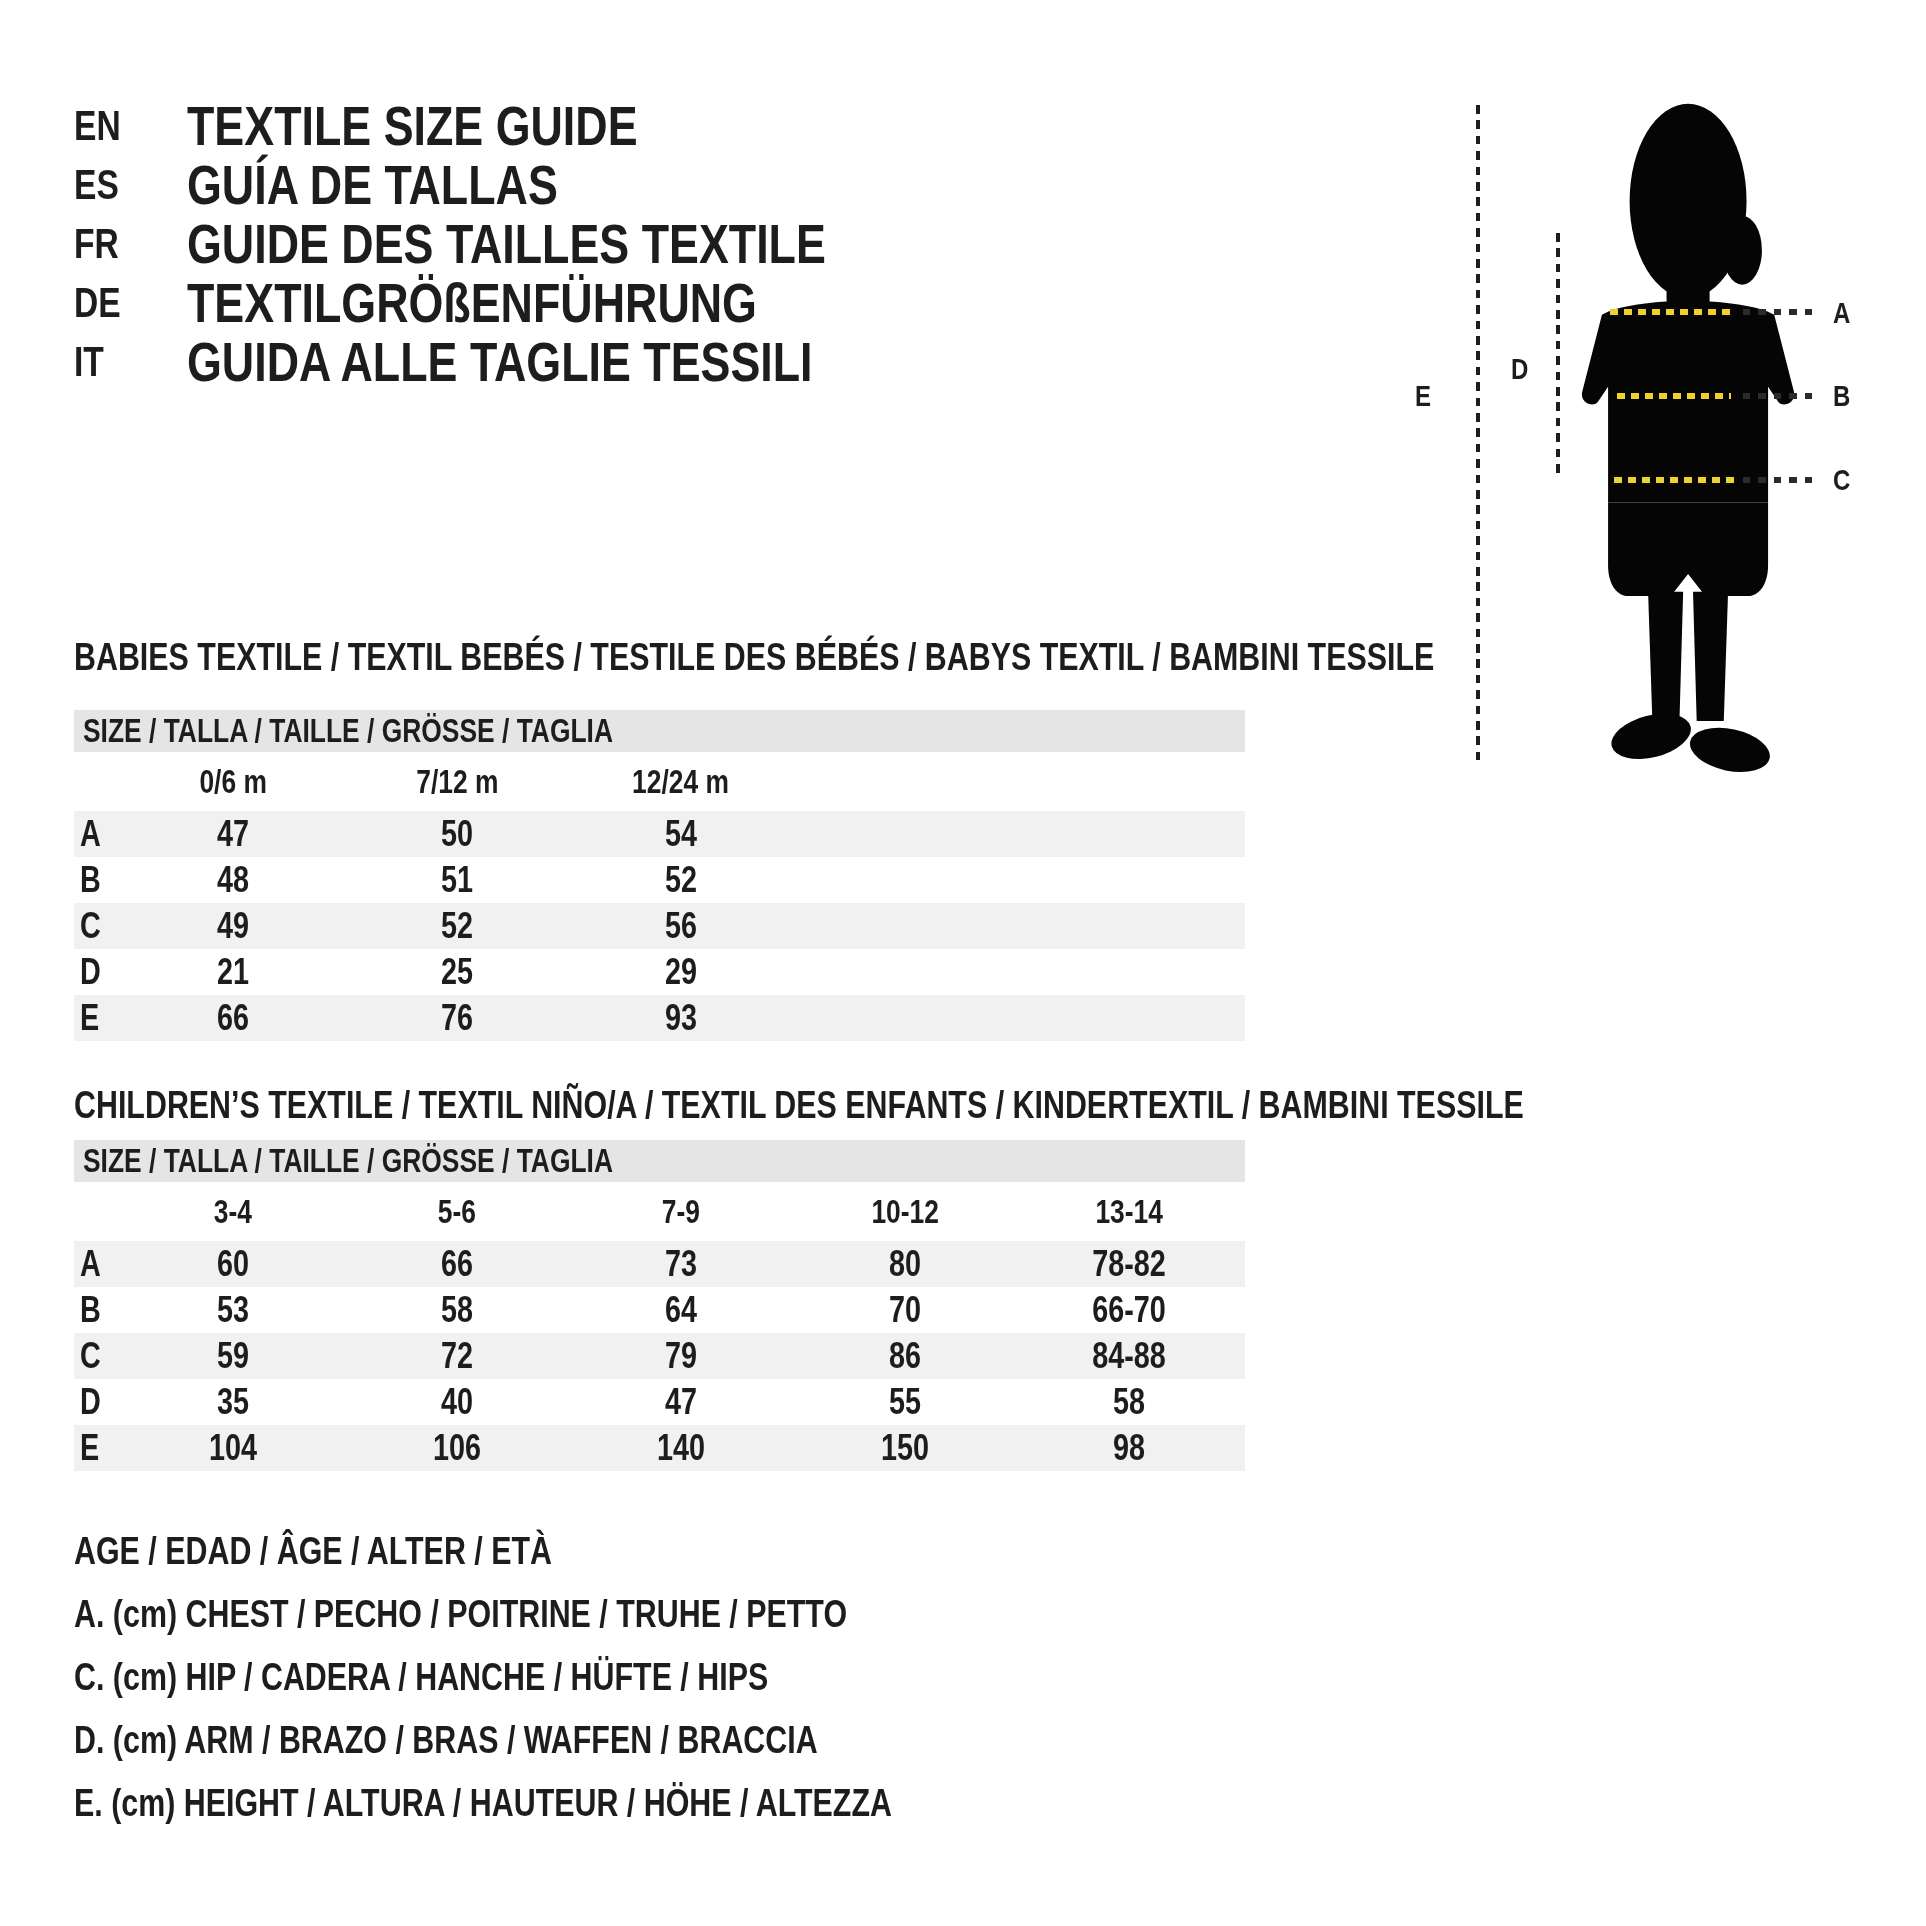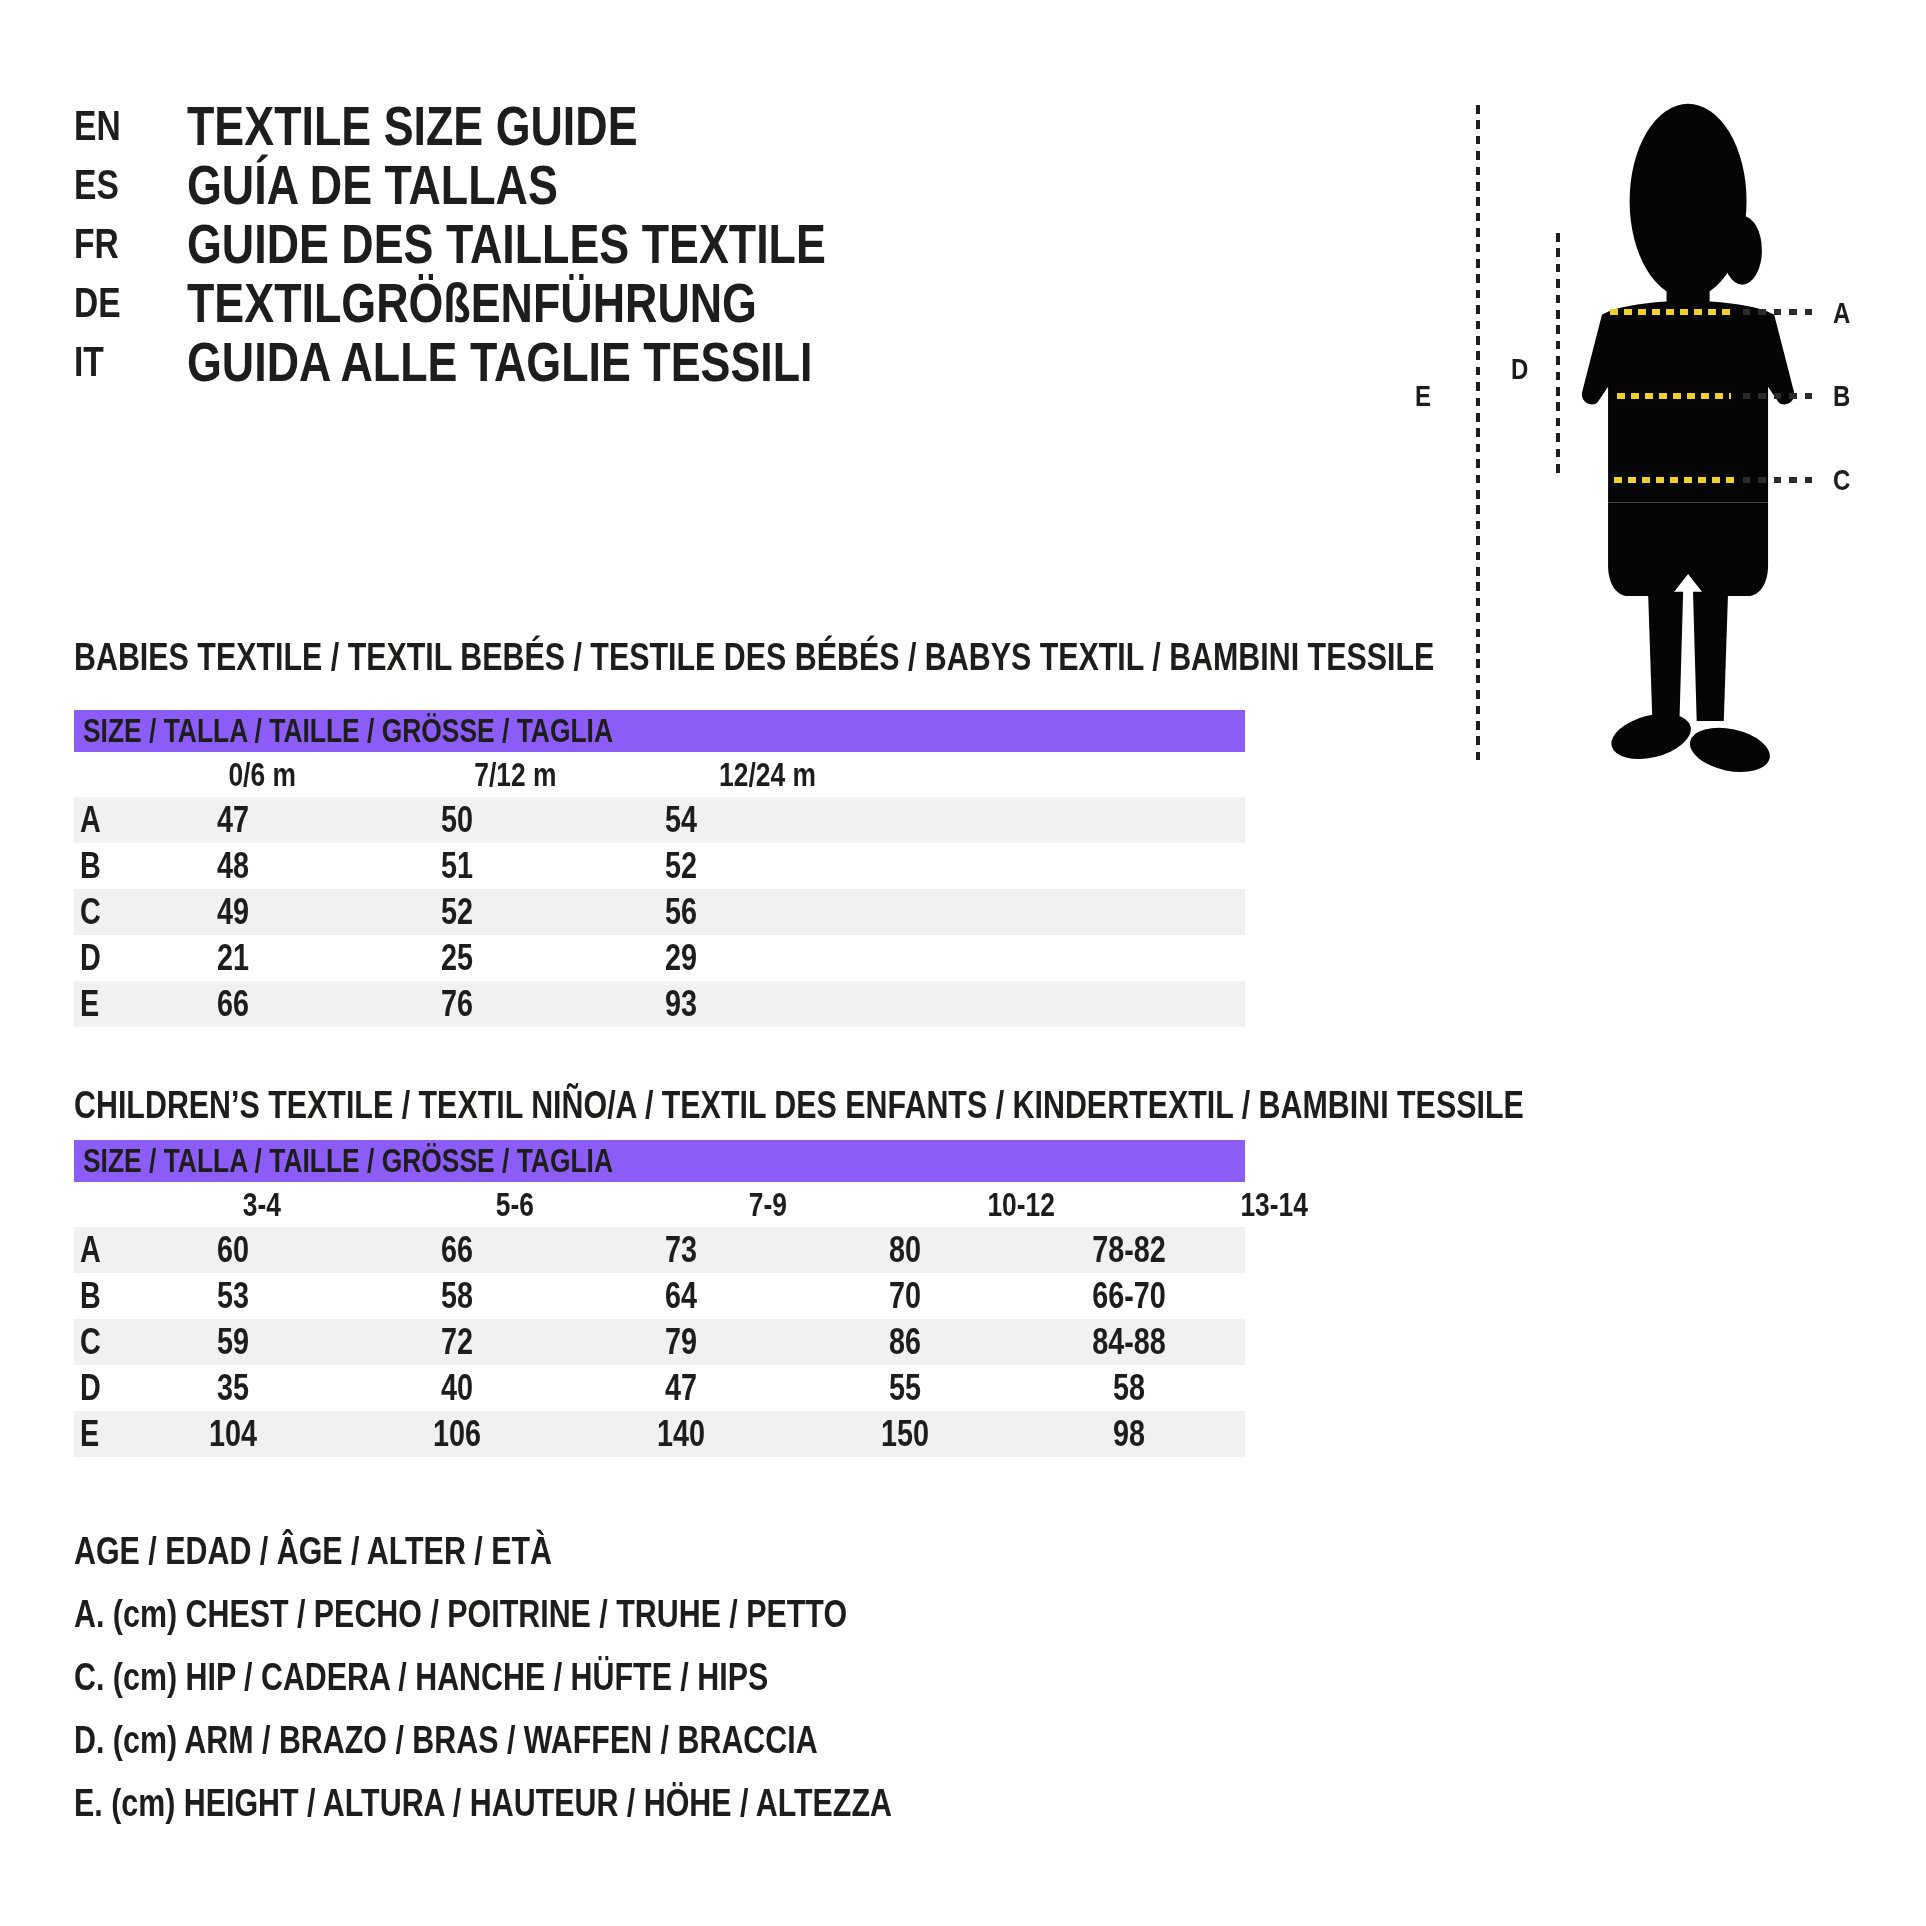--- a/index.html
+++ b/index.html
@@ -28,29 +28,29 @@
   #babies-heading   { top: 633px; }
   #children-heading { top: 1081px; }
 
   
   .size-table { position: absolute; left: 74px; width: 1171px; }
   #babies-table   { top: 710px; }
   #children-table { top: 1140px; }
   .size-bar {
     box-sizing: border-box;
     height: 42px; width: 1171px;
-    background: #8b5cf6;
+    background: #e5e5e5;
     display: flex; align-items: center;
     padding-left: 8.6px;
     font-size: 33px;
   }
   .grid-row { display: grid; align-items: center; width: 1171px; }
   .cols-3 { grid-template-columns: 47px 224px 224px 224px 1fr; }
   .cols-5 { grid-template-columns: 47px 224px 224px 224px 224px 224px 1fr; }
-  .colhead-row { height: 45px; font-size: 33px; gap: 29px; }
+  .colhead-row { height: 59px; font-size: 33px; }
   .data-row   { height: 46px; font-size: 36px; }
   .data-row.shade { background: #f1f1f1; }
   .cell { text-align: center; }
   .label-cell { text-align: left; padding-left: 6.2px; }
 
   
   .legend { position: absolute; left: 74px; top: 1510px; }
   .legend-row { height: 63px; display: flex; align-items: flex-end; font-size: 38px; }
 
   

